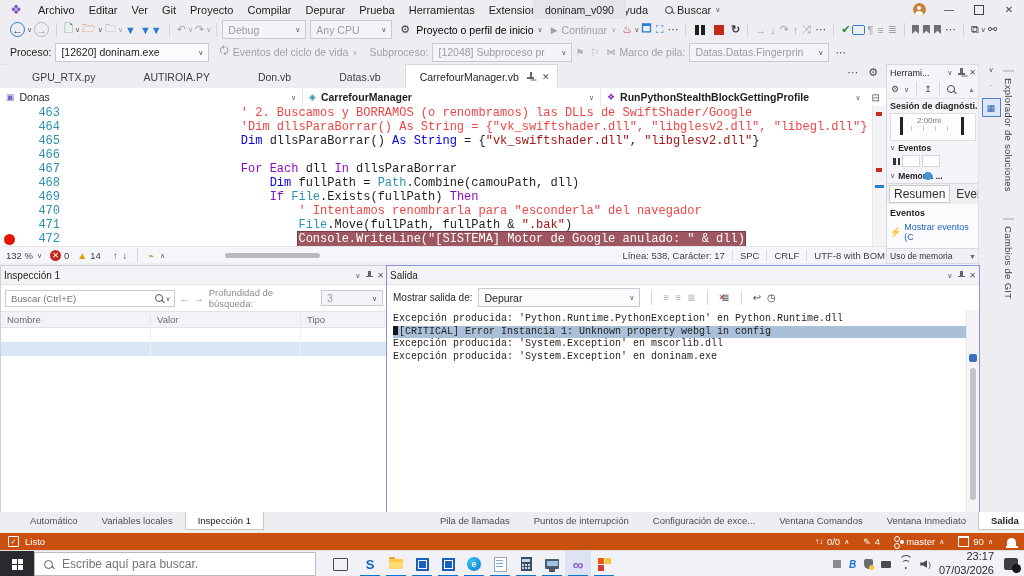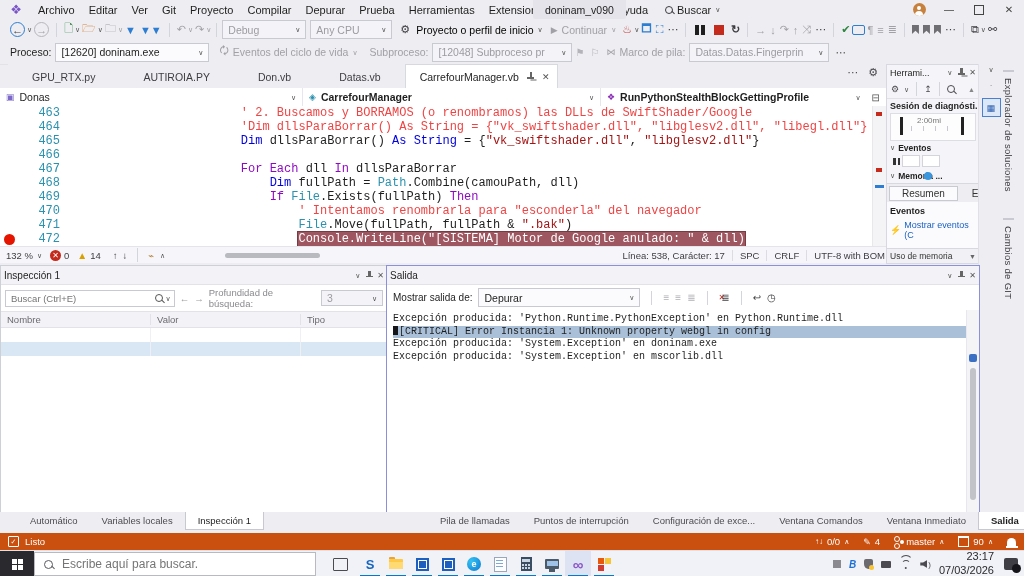--- a/index.html
+++ b/index.html
@@ -97,21 +97,21 @@
   #diag-ruler .tm{position:absolute;left:26px;top:2px;color:#777;font-size:8px;}
   #diag-ruler .bar{position:absolute;top:3px;width:3px;height:18px;background:#222;}
   #diag-ruler .tick{position:absolute;top:12px;width:1px;height:5px;background:#C8C8D0;}
   .dsec{display:flex;align-items:center;gap:3px;padding:2px 3px;font-size:8.5px;}
   .dsec .cv{font-size:7px;color:#555;}
   #ev-lane{display:flex;align-items:center;gap:2px;padding:0 3px 2px 6px;}
   #ev-lane .pz i{width:2.5px;height:7px;background:#333;}
   #ev-lane .cell{width:16px;height:10px;border:1px solid #D4D4DC;background:#fff;}
   .bluedot{width:8px;height:8px;border-radius:50%;background:#3A96DD;margin-left:-14px;position:relative;left:-8px;}
   #diag-tabs{display:flex;align-items:center;gap:2px;border-top:1px solid #D8D8E0;background:#EDEDF2;padding:1px 2px;}
-  #diag-tabs .dtb{padding:1px 12px;font-size:10px;color:#333;}
+  #diag-tabs .dtb{padding:1px 4px;font-size:12px;color:#333;}
   #diag-tabs .dtb.on{background:#FBFBFD;border:1px solid #C9C9D2;}
   #diag-tabs .arr{margin-left:auto;font-size:7px;color:#555;}
   #diag-body{flex:1;background:#FBFBFD;padding:2px 3px;}
   #diag-ev-head{font-weight:bold;font-size:9px;margin:2px 0;}
   #diag-link{display:flex;align-items:center;gap:3px;color:#1A60C4;margin-top:4px;}
   .bolt{color:#D8A100;font-size:9px;}
   #diag-foot{border-top:1px solid #D8D8E0;padding:2px 3px;display:flex;align-items:center;font-size:8.5px;color:#333;background:#F0F0F5;}
   #diag-foot .cv{margin-left:auto;font-size:7px;color:#666;}
 
   
@@ -615,22 +615,22 @@
           <span class="oico on">≣</span>
         </span>
       <span class="sep"></span>
       <span class="oico on">↩</span>
       <span class="oico on">◷</span>
     </div>
     <div id="out-body">
       <div id="out-lines">
           <div class="out-line">Excepción producida: 'Python.Runtime.PythonException' en Python.Runtime.dll</div>
           <div class="out-line sel"><span class="cursor-block"></span>[CRITICAL] Error Instancia 1: Unknown property webgl in config</div>
+          <div class="out-line">Excepción producida: 'System.Exception' en mscorlib.dll</div>
           <div class="out-line">Excepción producida: 'System.Exception' en doninam.exe</div>
-          <div class="out-line">Excepción producida: 'System.Exception' en mscorlib.dll</div>
         </div>
       <div id="out-scroll">
         <span class="btick"></span>
         <span class="thumb"></span>
       </div>
     </div>
   </div>
 
   <div id="btl" class="abs">
       <span class="btab">Automático</span>

